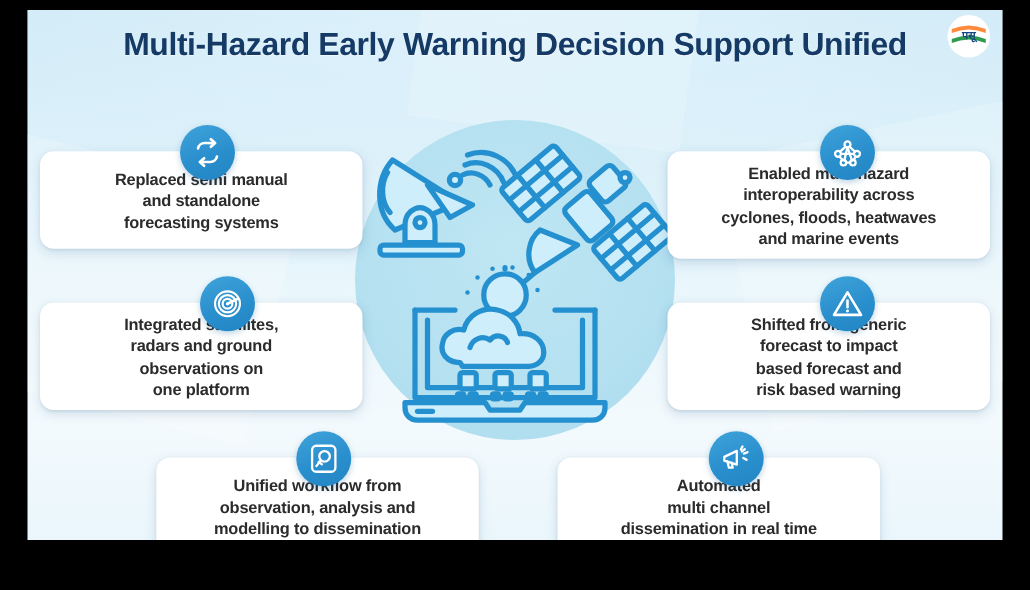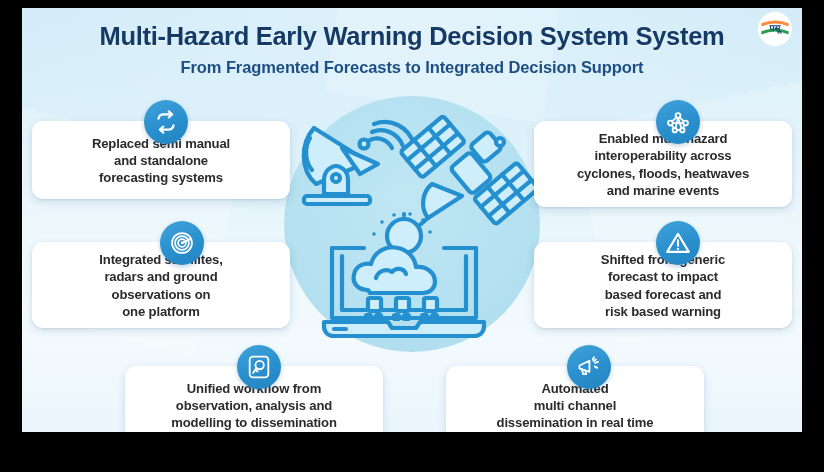--- a/index.html
+++ b/index.html
@@ -109,22 +109,21 @@
 </head>
 <body>
 
 <div id="poster">
 
   <div class="wash w1"></div>
   <div class="wash w2"></div>
   <div class="wash w3"></div>
 
   <div class="header">
-    <div class="title">Multi-Hazard Early Warning Decision System System</div>
-    <div class="subtitle">From Fragmented Forecasts to Integrated Decision Support</div>
+    <div class="title">Multi-Hazard Early Warning Decision Support Unified</div>
   </div>
 
   <div class="logo">
     <svg viewBox="0 0 40 40" width="32" height="32" aria-hidden="true">
       <ellipse cx="20" cy="20" rx="18" ry="14" fill="#ffffff"></ellipse>
       <path d="M3 14 Q20 7 37 14 L37 18 Q20 11 3 18 Z" fill="#ff8a3d"></path>
       <path d="M3 24 Q20 17 37 24 L37 28 Q20 21 3 28 Z" fill="#2e9b4f"></path>
       <text x="20" y="24" font-family="'Liberation Sans',sans-serif" font-size="11" font-weight="bold" fill="#14477e" text-anchor="middle">पसू</text>
     </svg>
   </div>

